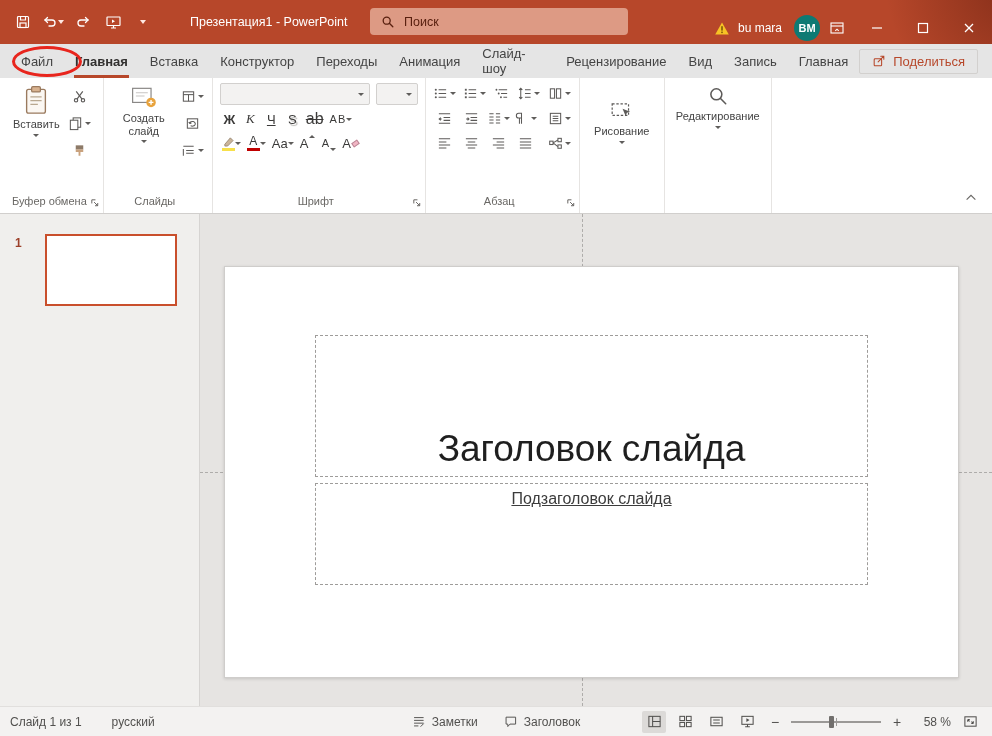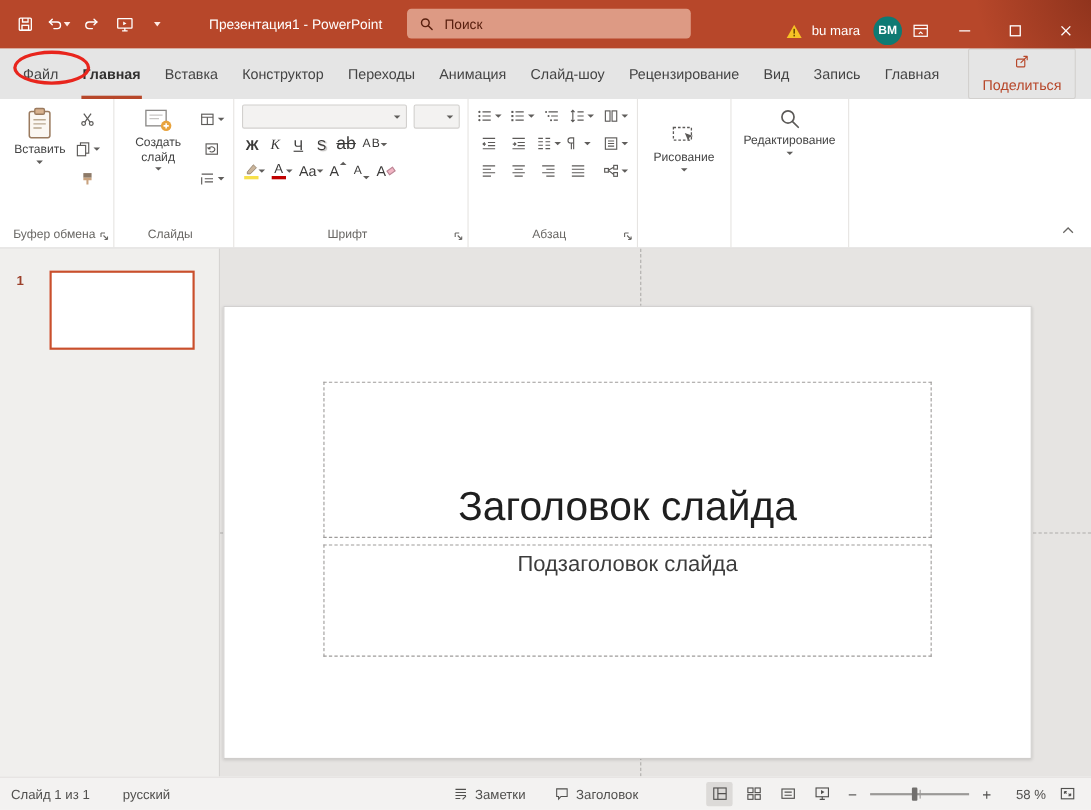--- a/index.html
+++ b/index.html
@@ -23,21 +23,21 @@
             display:flex; align-items:center; justify-content:center; }
   .ribopts { width:34px; height:44px; display:flex; align-items:center; justify-content:center; }
   .winbtn { width:46px; height:44px; display:flex; align-items:center; justify-content:center; }
 
   
   .tabrow { flex:0 0 34px; background:#e5e5e5; display:flex; align-items:stretch; padding-left:10px; }
   .tab { display:flex; align-items:center; padding:0 11px; font-size:13px; color:#444; position:relative; }
   .tab.active { font-weight:700; color:#323130; }
   .tab.active::after { content:""; position:absolute; left:10px; right:10px; bottom:0; height:3px; background:#b7472a; }
   .share { margin-left:auto; margin-right:14px; align-self:center; display:flex; align-items:center; gap:7px;
-           border:1px solid #d2d0ce; padding:4px 12px; color:#b7472a; font-size:13px; border-radius:2px;flex-direction:column; }
+           border:1px solid #d2d0ce; padding:4px 12px; color:#b7472a; font-size:13px; border-radius:2px; }
   .annotation { position:absolute; left:12px; top:46px; width:70px; height:31px; border:3px solid #e8251d;
                 border-radius:50%; pointer-events:none; z-index:60; }
 
   
   .ribbon { flex:0 0 97px; background:#fff; border-bottom:1px solid #d1cfcd; display:flex; position:relative; padding-left:2px; }
   .group { display:flex; flex-direction:column; border-right:1px solid #e6e4e2; }
   .gcontent { flex:1; display:flex; align-items:flex-start; padding:5px 7px 0; gap:4px; }
   .glabel { height:21px; display:flex; align-items:center; justify-content:center; font-size:11px; color:#696764;
             position:relative; padding:0 16px 4px 10px; white-space:nowrap;margin-top:31px; }
   .launcher { position:absolute; right:3px; bottom:5px; display:flex; }
@@ -71,27 +71,27 @@
   .chev { position:absolute; right:10px; bottom:7px; width:22px; height:18px; display:flex; align-items:center; justify-content:center; }
 
   
   .workspace { flex:1; display:flex; min-height:0; }
   .thumbs { width:200px; background:#f0efed; border-right:1px solid #d6d4d2; position:relative; }
   .thumbnum { position:absolute; left:15px; top:22px; font-size:12px; color:#9c402a; font-weight:600; }
   .thumbbox { position:absolute; left:45px; top:20px; width:132px; height:72px; background:#fff; border:2px solid #c94f2c; }
   .canvas { flex:1; position:relative; background:#e6e4e2; overflow:hidden; }
   .guide-v { position:absolute; left:382px; top:0; bottom:0; width:0; border-left:1px dashed #aeacaa; }
   .guide-h { position:absolute; top:258px; left:0; right:0; height:0; border-top:1px dashed #aeacaa; }
-  .slide { position:absolute; left:3px; top:52px; width:735px; height:412px; background:#fff; border:1px solid #cfcdcb;
+  .slide { position:absolute; left:24px; top:52px; width:735px; height:412px; background:#fff; border:1px solid #cfcdcb;
            box-shadow:0 1px 3px rgba(0,0,0,.15); }
   .ph { position:absolute; border:1px dashed #9e9c9a; display:flex; justify-content:center; }
   .ph.title { left:90px; top:68px; width:553px; height:142px; align-items:flex-end; padding-bottom:6px; }
   .ph.subtitle { left:90px; top:216px; width:553px; height:102px; align-items:flex-start; padding-top:6px; }
   .title-text { font-size:37px; color:#1f1f1f; font-weight:300; }
-  .subtitle-text { font-size:20px; color:#3c3c3c; }
+  .subtitle-text { font-size:16px; color:#3c3c3c;text-decoration:underline; }
 
   
   .statusbar { flex:0 0 30px; background:#f3f2f1; border-top:1px solid #e1dfdd; display:flex; align-items:center;
                font-size:12px; color:#51504e; padding:0 10px; position:relative; }
   .sb-left { display:flex; gap:30px; }
   .sb-center { position:absolute; left:50%; transform:translateX(-50%); display:flex; gap:26px; align-items:center; }
   .sb-item { display:flex; align-items:center; gap:6px; }
   .sb-right { margin-left:auto; display:flex; align-items:center; gap:7px; }
   .vbtn { width:24px; height:22px; display:flex; align-items:center; justify-content:center; border-radius:2px; }
   .vbtn.pressed { background:#dcdad8; }

